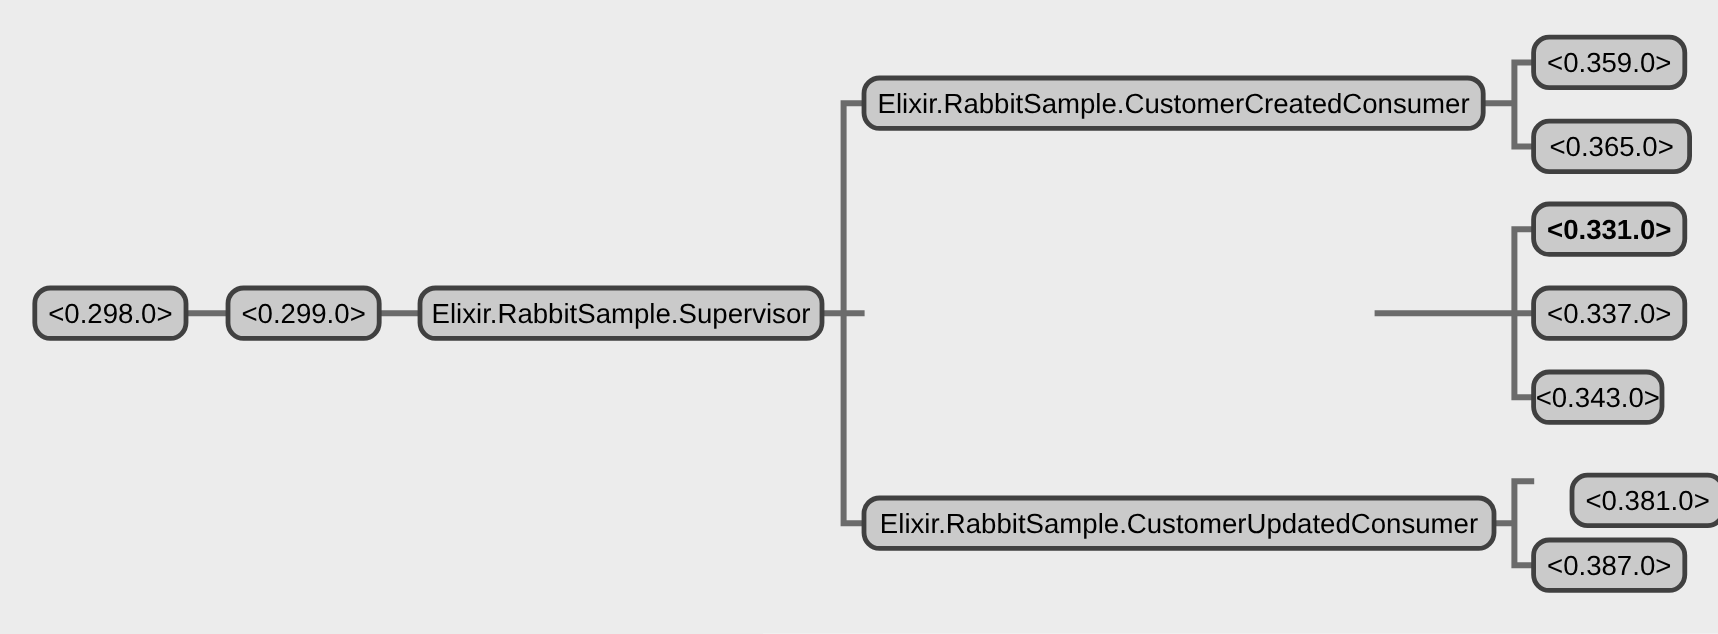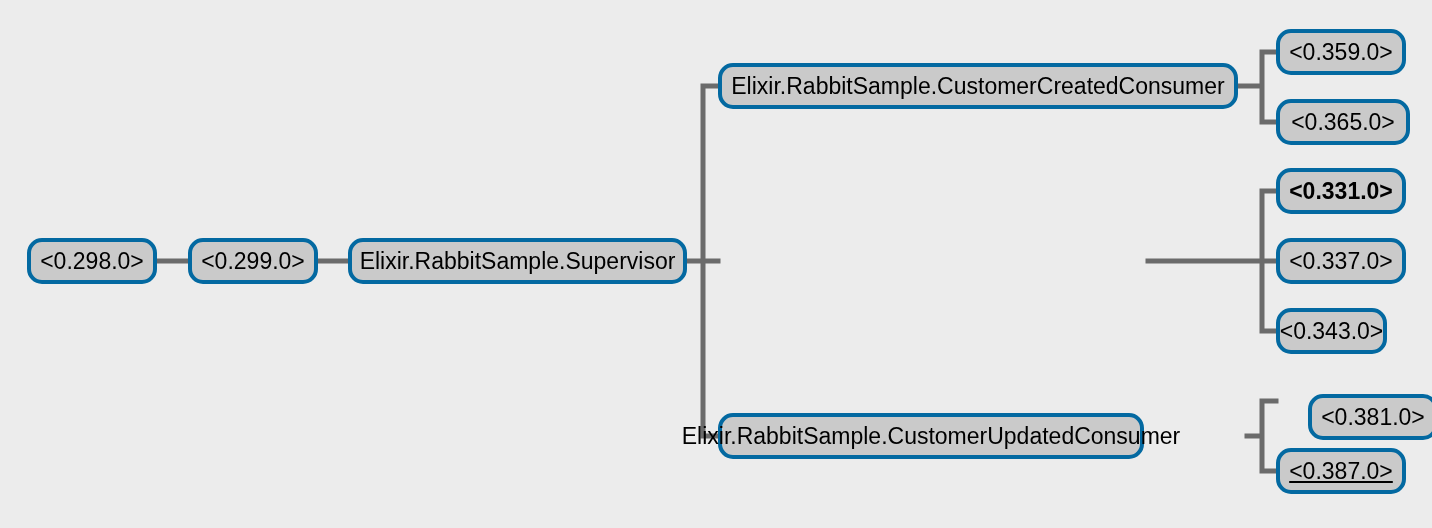--- a/index.html
+++ b/index.html
@@ -25,21 +25,21 @@
     stroke: #6b6b6b;
     stroke-width: 5;
     fill: none;
     stroke-linecap: square;
   }
   .node {
     position: absolute;
     box-sizing: border-box;
     height: 46px;
     background: #cacaca;
-    border: 4px solid #0369a1;
+    border: 4px solid #404040;
     border-radius: 15px;
     display: flex;
     align-items: center;
     justify-content: center;
     font-size: 23px;
     line-height: 1;
     color: #000000;
     white-space: nowrap;
     cursor: default;
   }
@@ -70,19 +70,19 @@
 
   <div class="node" style="left:1276px; top:99px; width:134px;">&lt;0.365.0&gt;</div>
 
 
   <div class="node" style="left:1276px; top:168px; width:130px;font-weight:bold;">&lt;0.331.0&gt;</div>
 
   <div class="node" style="left:1276px; top:238px; width:130px;">&lt;0.337.0&gt;</div>
 
   <div class="node" style="left:1276px; top:308px; width:111px;">&lt;0.343.0&gt;</div>
 
-  <div class="node" style="left:718px; top:413px; width:426px;">Elixir.RabbitSample.CustomerUpdatedConsumer</div>
+  <div class="node" style="left:718px; top:413px; width:529px;">Elixir.RabbitSample.CustomerUpdatedConsumer</div>
 
   <div class="node" style="left:1276px; top:394px; width:130px;margin-left:32px;">&lt;0.381.0&gt;</div>
 
-  <div class="node" style="left:1276px; top:448px; width:130px;text-decoration:underline;">&lt;0.387.0&gt;</div>
+  <div class="node" style="left:1276px; top:448px; width:130px;">&lt;0.387.0&gt;</div>
 
 </div>
 
 </body></html>

